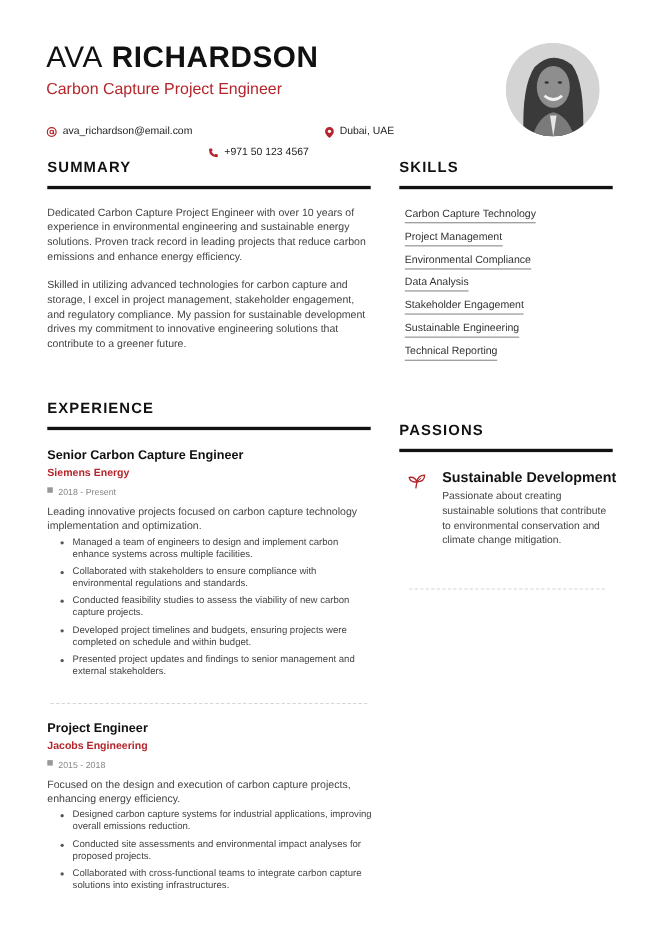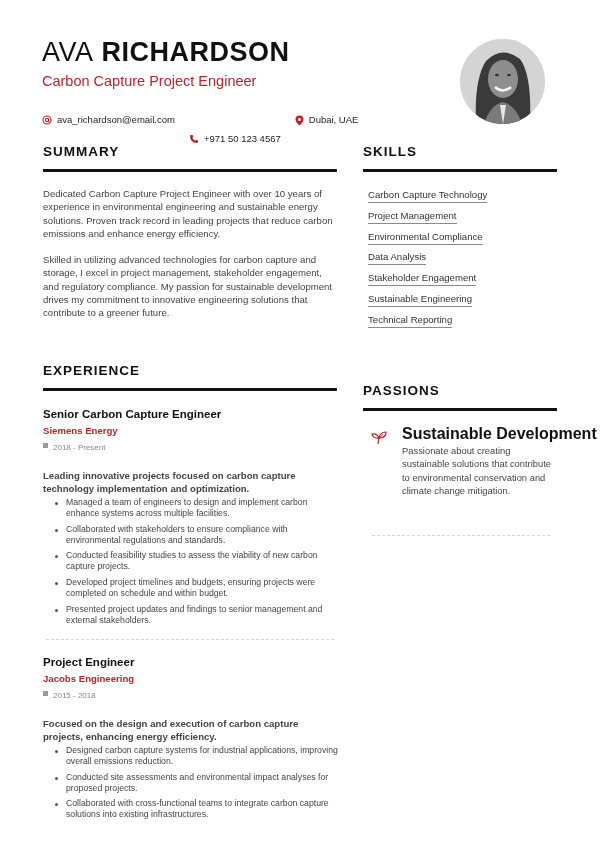--- a/index.html
+++ b/index.html
@@ -30,30 +30,30 @@
   
   .skills { position: absolute; left: 368px; top: 189px; }
   .skill { display: table; font-size: 9.6px; color: #333; padding-bottom: 2px; border-bottom: 1px solid #8a8a8a; margin-bottom: 6.8px; line-height: 11px; white-space: nowrap; }
 
   
   .job { position: absolute; left: 43px; width: 296px; }
   .job-title { font-size: 11.5px; font-weight: bold; color: #111; line-height: 14px; }
   .job-company { font-size: 9.6px; font-weight: bold; color: #b4262c; margin-top: 4px; line-height: 12px; }
   .job-dates { display: flex; align-items: flex-start; gap: 5px; font-size: 8px; color: #888; margin-top: 6px; line-height: 10px; }
   .job-dates .cal { width: 5px; height: 5px; background: #999; display: inline-block; }
-  .job-desc { font-size: 9.6px; color: #444; line-height: 13px; margin-top: 16px; font-weight: bold; }
+  .job-desc { font-size: 9.6px; color: #444; line-height: 13px; margin-top: 6px; }
   .job-bullets { list-style: none; margin-top: 2px; padding-left: 12px; }
   .job-bullets li { position: relative; padding-left: 11px; font-size: 8.7px; line-height: 11px; color: #444; margin-bottom: 4.7px; }
   .job-bullets li::before { content: ""; position: absolute; left: 0; top: 5px; width: 3px; height: 3px; border-radius: 50%; background: #555; }
   .dotted-sep { position: absolute; border-top: 1px dashed #d6d6d6; }
 
   
   .passion { position: absolute; left: 368px; width: 185px; }
   .passion-icon { position: absolute; left: 2px; top: 2px; width: 18px; height: 18px; }
-  .passion-title { margin-left: 34px; font-size: 16px; font-weight: bold; color: #111; line-height: 14px; white-space: nowrap; }
+  .passion-title { margin-left: 34px; font-size: 13px; font-weight: bold; color: #111; line-height: 14px; white-space: nowrap; }
   .passion-desc { margin-left: 34px; font-size: 9.4px; line-height: 13.3px; color: #444; margin-top: 3px; }
 </style>
 </head>
 <body>
 
 <div class="page">
 
   <div class="name">
     <span class="first">AVA</span><span class="last">RICHARDSON</span>
   </div>

